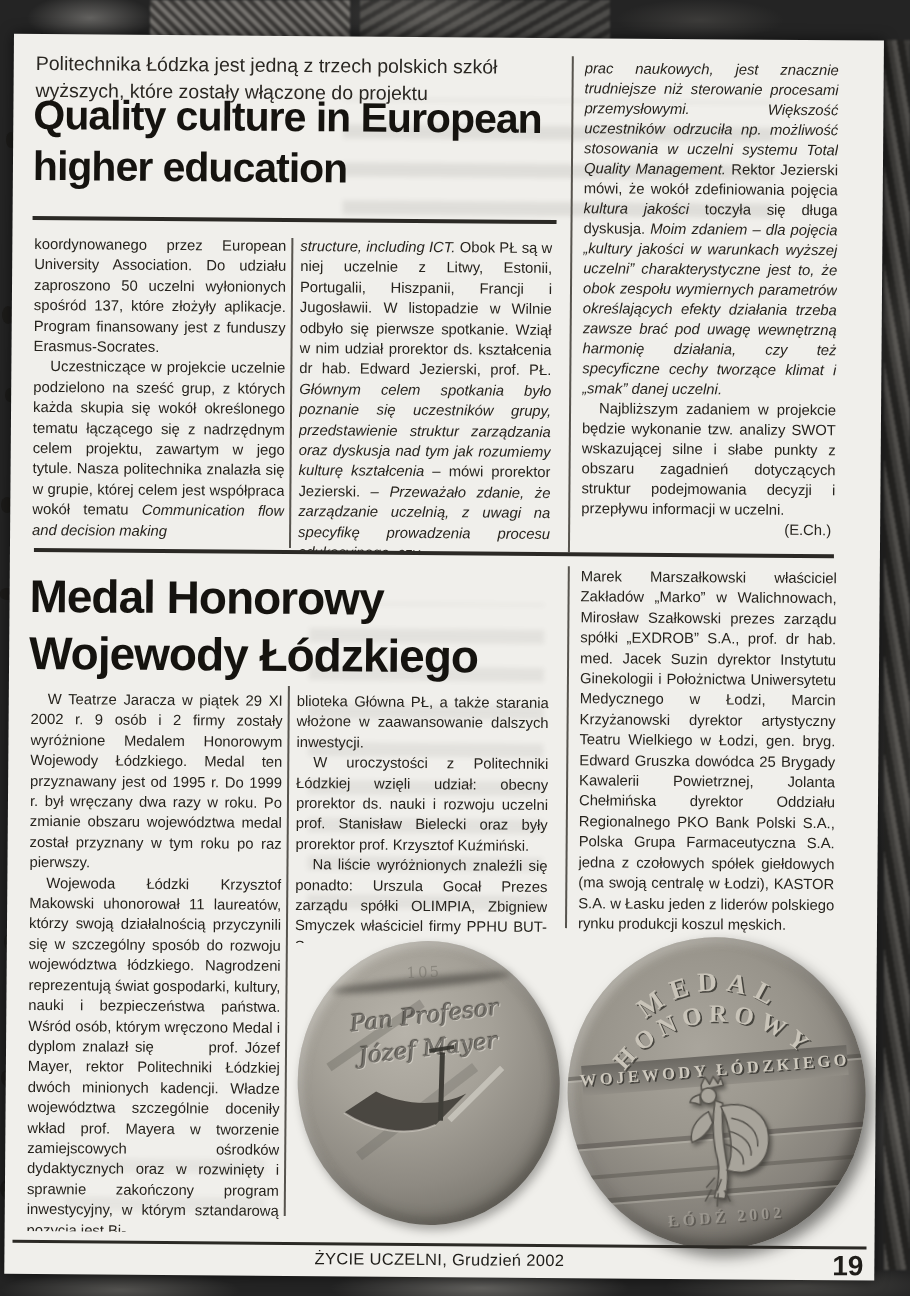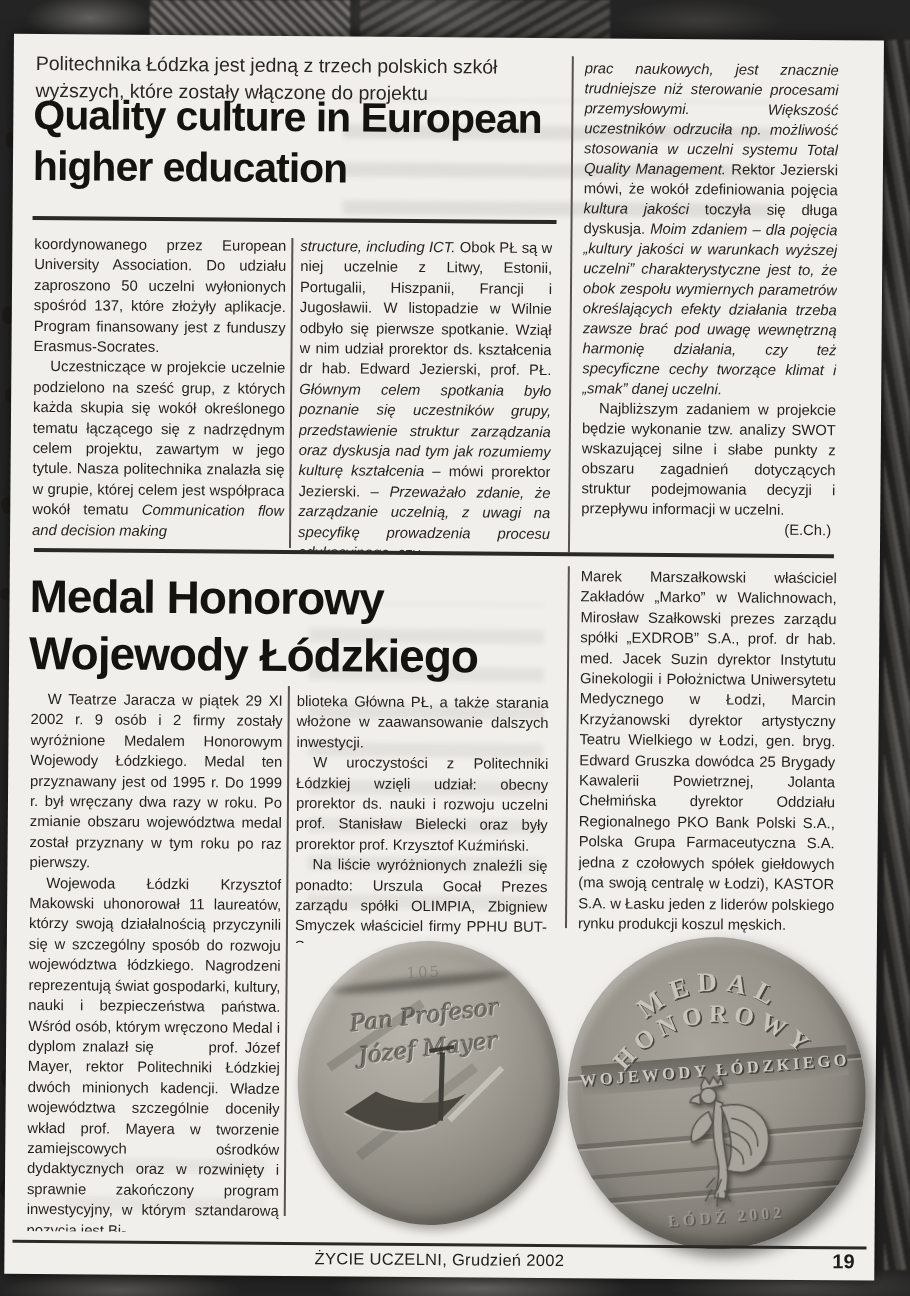--- a/index.html
+++ b/index.html
@@ -101,21 +101,21 @@
     box-shadow:6px 8px 14px rgba(20,19,17,.5), inset -5px -7px 16px rgba(35,33,30,.5), inset 4px 5px 10px rgba(235,232,226,.45);
     overflow:hidden;
   }
   .medal-right svg{position:absolute;left:0;top:0;}
   .eagle{filter:drop-shadow(2px 3px 2px rgba(40,38,34,.55));}
 
   
   .footer-rule{position:absolute;left:8px;top:1206px;width:854px;height:2.5px;background:#2b2925;}
   .footer-journal{position:absolute;left:0;top:1213px;width:870px;text-align:center;
     font-size:16.5px;letter-spacing:.3px;color:#1f1d19;}
-  .footer-page{position:absolute;left:828px;top:1210px;font-size:20px;font-weight:700;color:#1f1d19;}
+  .footer-page{position:absolute;left:828px;top:1210px;font-size:28px;font-weight:700;color:#1f1d19;}
 </style>
 </head>
 <body>
 
 <div class="tex-patch tp1"></div>
 <div class="tex-patch tp2"></div>
 <div class="tex-patch tp3"></div>
 
 <div>
   <div class="edge-mark" style="left:6px;top:132px;width:10px;height:16px;"></div>

